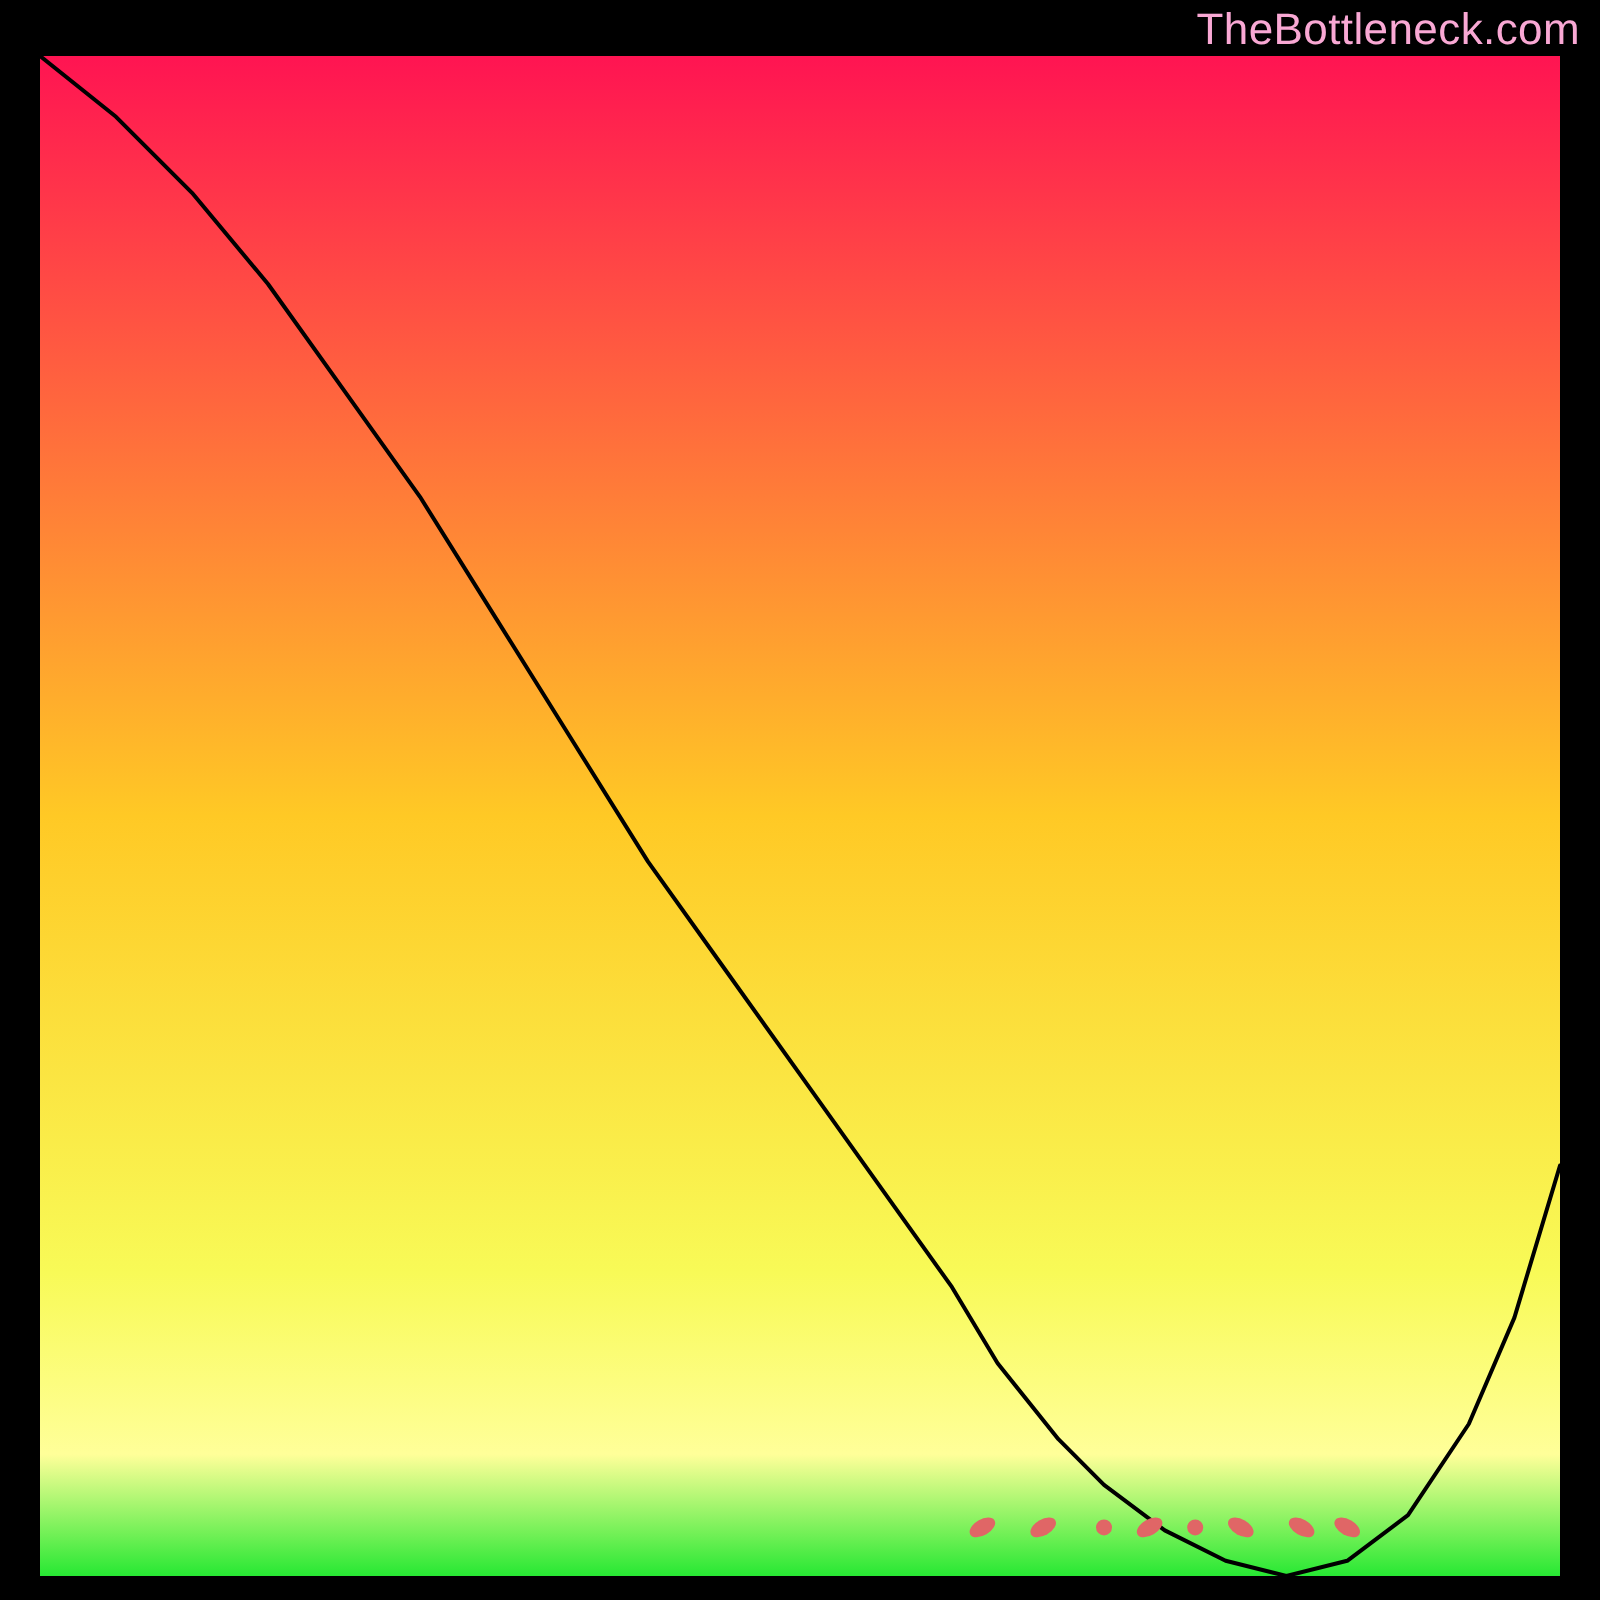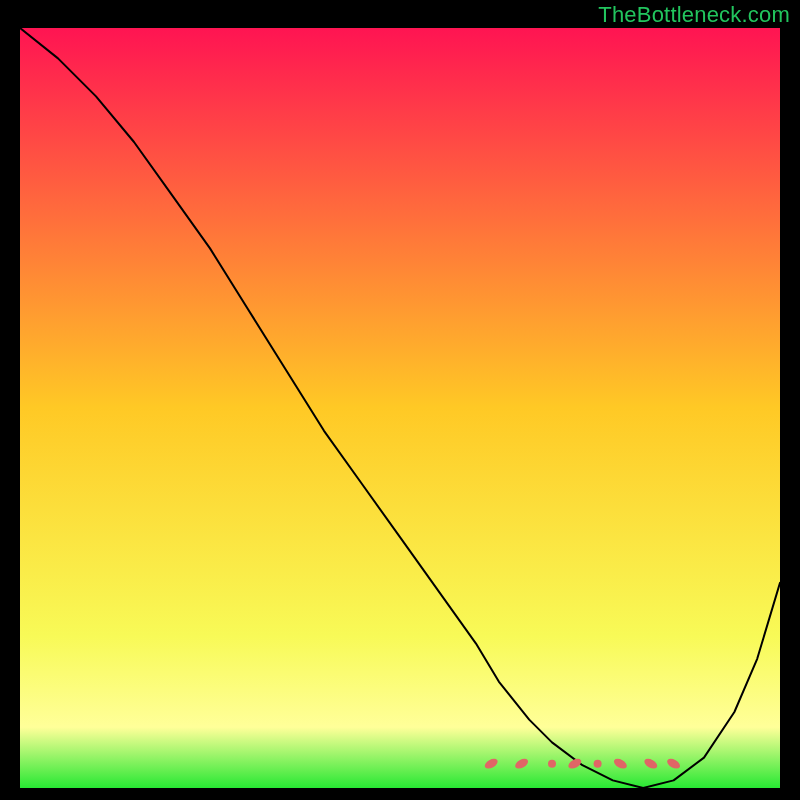--- a/index.html
+++ b/index.html
@@ -14,21 +14,21 @@
   .frame {
     position: relative;
     width: 800px;
     height: 800px;
     background: #000;
   }
   .watermark {
     position: absolute;
     top: 2px;
     right: 10px;
-    color: #22c55e;
+    color: #f9a8d4;
     font-size: 22px;
     font-weight: 500;
     letter-spacing: 0.2px;
     user-select: none;
     text-align: right;
   }
   .plot {
     position: absolute;
     left: 20px;
     top: 28px;

